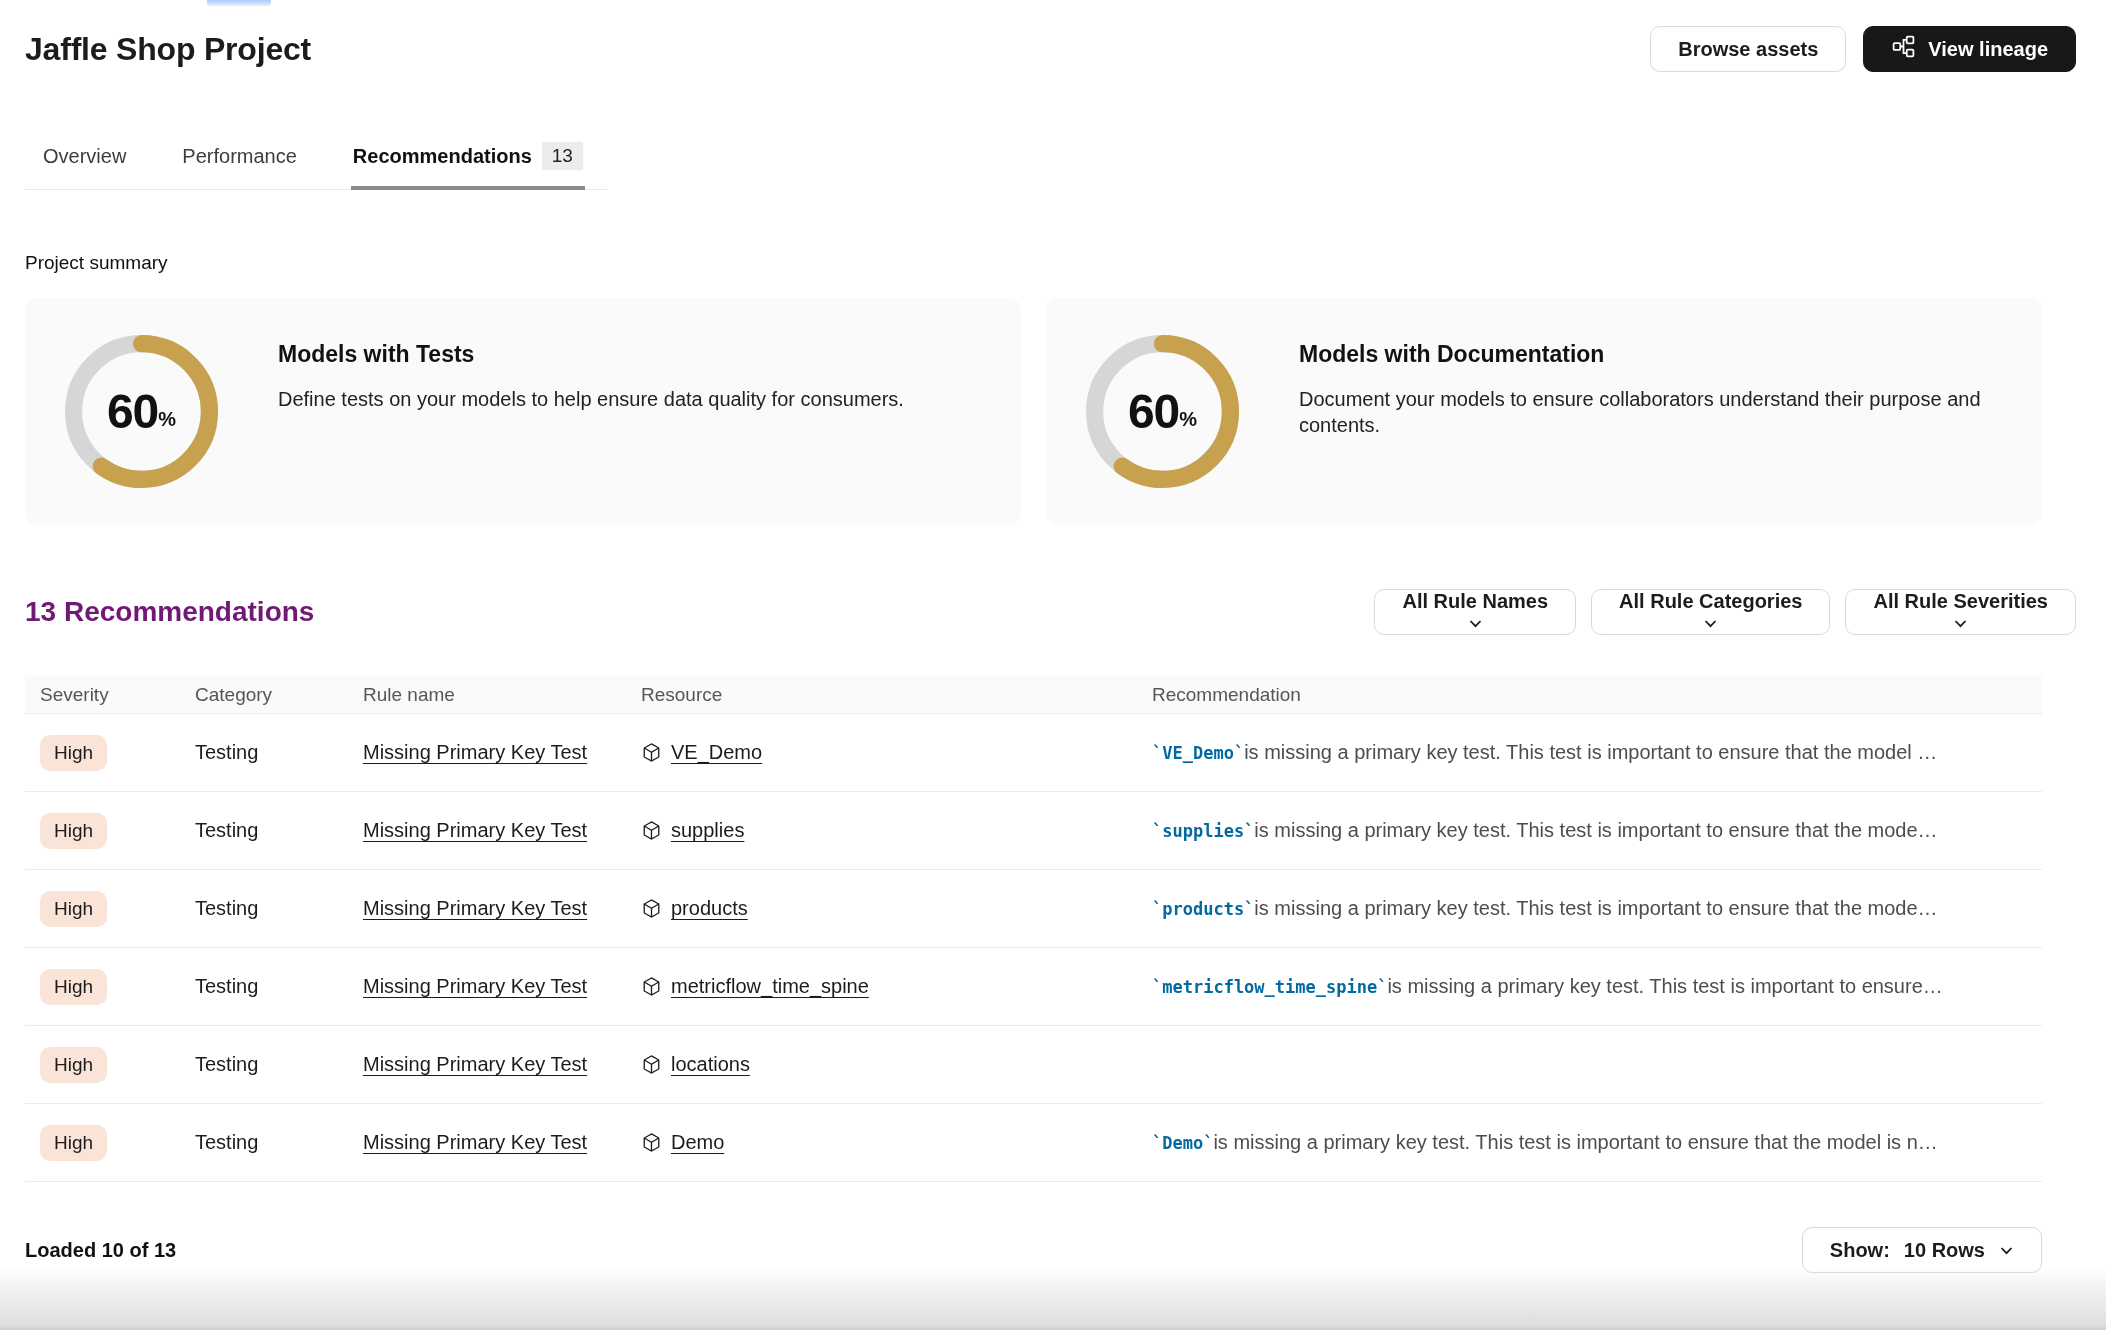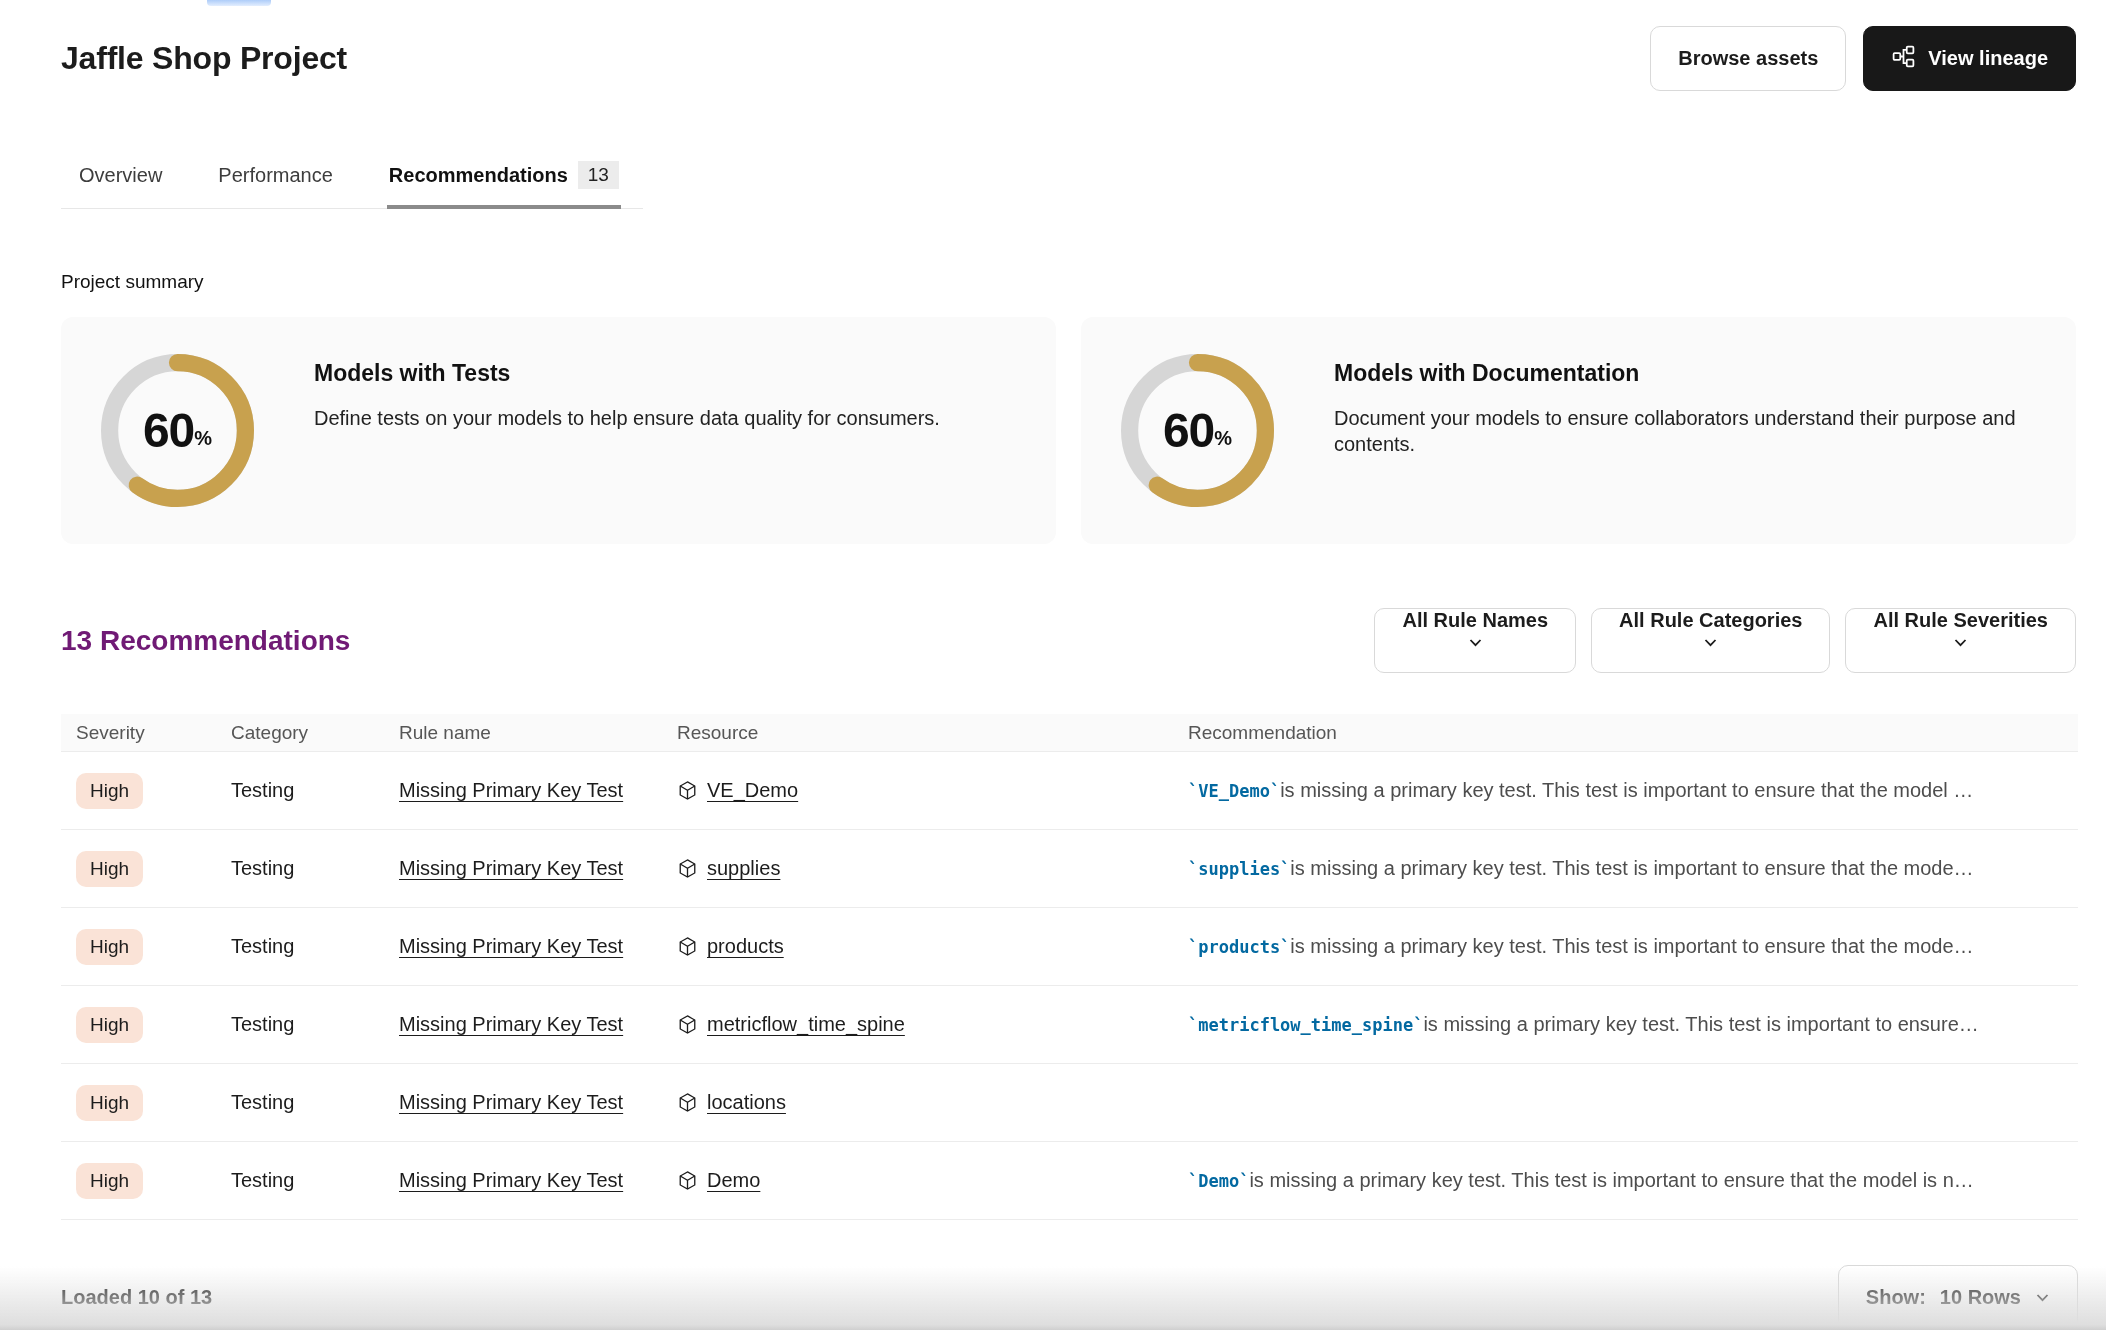--- a/index.html
+++ b/index.html
@@ -2,29 +2,29 @@
 <html style="--badge-bg: #FAE3D7; --btn-dark: #181818;"><head>
 <meta charset="utf-8">
 <style>
   * { margin:0; padding:0; box-sizing:border-box; }
   html,body { width:2106px; height:1330px; background:#ffffff; overflow:hidden;
     font-family:"Liberation Sans", sans-serif; color:#1c1c1c; }
 
   .top-chip { position:absolute; left:207px; top:0; width:64px; height:6px;
     background:linear-gradient(to bottom,#aecdf9,#e3eefe); border-radius:0 0 4px 4px; }
 
-  .page { padding:26px 30px 0 61px; }
+  .page { padding:26px 30px 0 25px; }
 
   
   .header-row { display:flex; align-items:center; justify-content:space-between; }
   h1 { font-size:32px; font-weight:700; letter-spacing:-0.2px; }
   .header-actions { display:flex; gap:17px; }
   .btn { display:inline-flex; align-items:center; gap:12px; border-radius:10px;
     font-family:"Liberation Sans", sans-serif; font-size:20px; font-weight:600;
-    padding:0 27px; height:65px; cursor:pointer; background:#fff; border:1px solid #d9d9d9; color:#1c1c1c; }
+    padding:0 27px; height:46px; cursor:pointer; background:#fff; border:1px solid #d9d9d9; color:#1c1c1c; }
   .btn-dark { background:var(--btn-dark,#181818); border-color:var(--btn-dark,#181818); color:#fff; }
 
   
   .tabs { display:inline-flex; gap:36px; margin-top:60px; border-bottom:1px solid #e7e7e7; padding-right:22px; }
   .tab { display:flex; align-items:center; gap:10px; padding:10px 2px 16px 2px; font-size:20px;
     color:#3d3d3d; cursor:pointer; border-bottom:4px solid transparent; margin-bottom:-1px;margin-left:16px; }
   .tab.active { color:#111; font-weight:700; border-bottom-color:#8b8b8b; }
   .tab-badge { background:#ececec; border-radius:0; padding:3px 10px; font-size:19px; font-weight:400; color:#222; }
 
   

